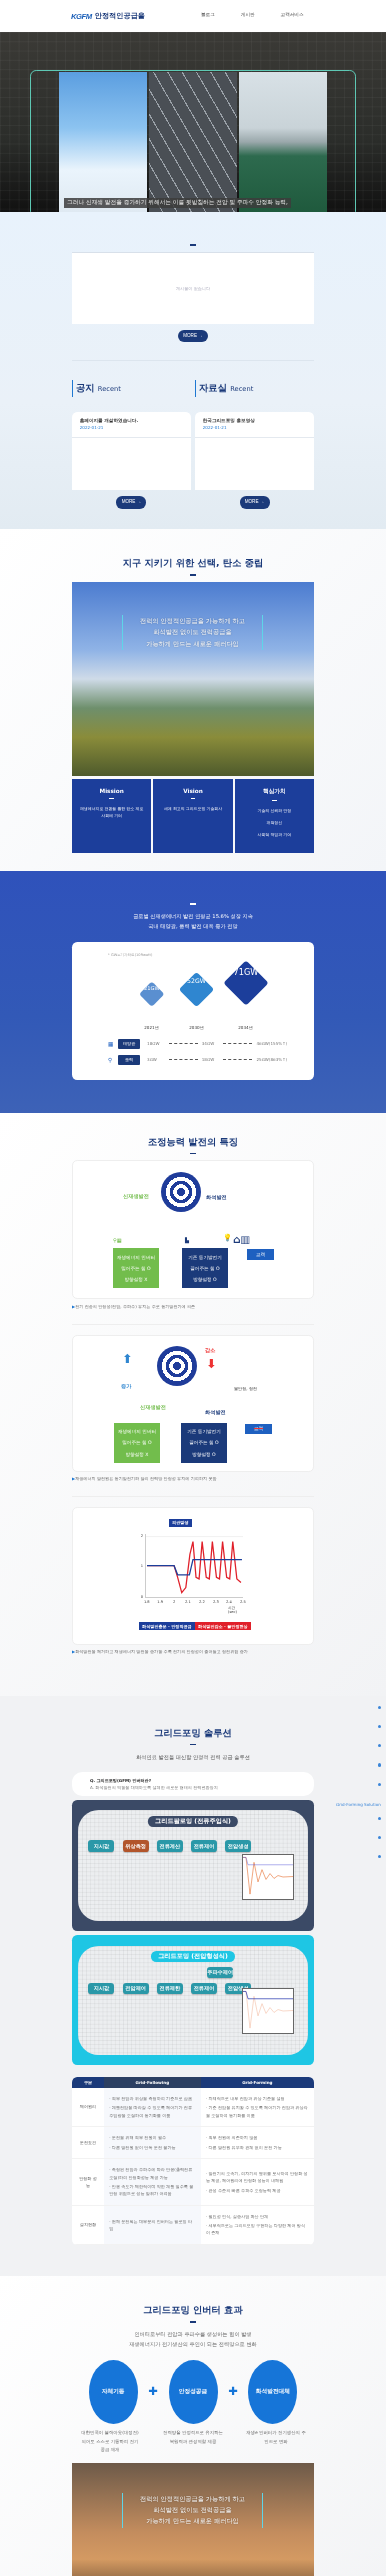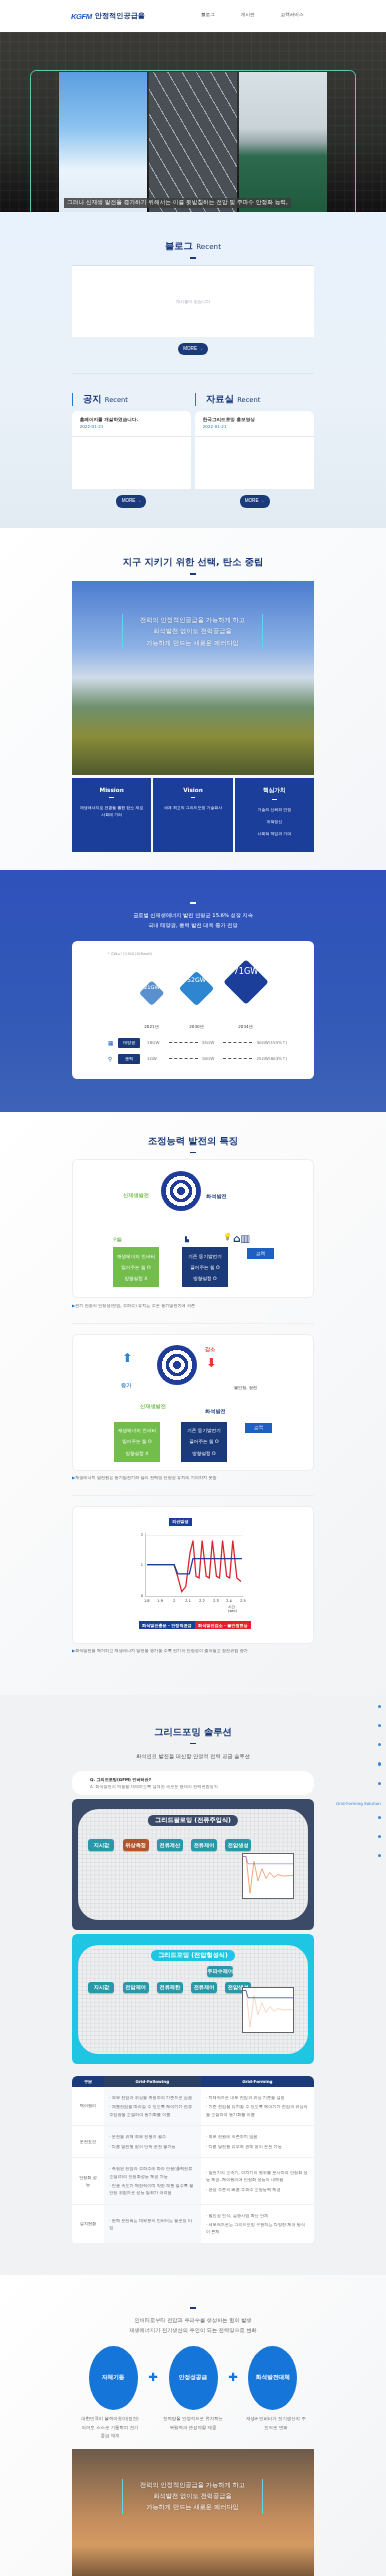--- a/index.html
+++ b/index.html
@@ -26,21 +26,21 @@
 .recent{background:linear-gradient(180deg,#e8f2fc,#eaf1f8 60%,#e2ebf2);padding:28px 0 20.6px;position:relative}
 .sec-title{text-align:center;color:#1b3a7a;font-weight:bold;font-size:9.3px}
 .sec-title .en{font-weight:normal;font-size:7.2px;color:#1b3a7a}
 .bar{width:6.2px;height:1.5px;background:#1b3a7a;margin:4.1px auto 6.2px}
 .bar.white{background:#fff}
 .blog-box{width:242px;height:72px;margin:0 auto;background:#fff;border-top:0.5px solid #d8e0ea;display:flex;align-items:center;justify-content:center;color:#aab;font-size:4.1px}
 .more{display:block;margin:6.2px auto 0;width:30px;height:12.4px;border-radius:6.2px;background:#1b3a7a;color:#fff;font-size:4.6px;border:none;text-align:center;line-height:12.4px}
 .divider{width:242px;height:0.5px;background:#dce5ee;margin:17.5px auto 19.6px}
 .two-col{width:242px;margin:0 auto;display:flex;gap:4.1px}
 .col{flex:1}
-.col-title{font-size:9.3px;font-weight:bold;color:#1b3a7a;border-left:1.5px solid #1e78d2;padding-left:10px;line-height:11px;margin-bottom:5px}
+.col-title{font-size:9.3px;font-weight:bold;color:#1b3a7a;border-left:1.5px solid #1e78d2;padding-left:3px;line-height:16px;margin-bottom:15px}
 .col-title .en{font-weight:normal;font-size:6.7px}
 .col-box{background:#fff;height:78px;border-radius:5.2px 5.2px 0 0}
 .col-item{padding:6.2px 7.7px;border-bottom:0.5px solid #e4e9ef;height:26px}
 .col-item .t{font-size:4.6px;font-weight:bold;color:#333}
 .col-item .d{font-size:4.1px;color:#1e78d2;margin-top:2.1px}
 .carbon{background:#fff;padding:28px 0 18px;background:linear-gradient(135deg,#fff,#f3f5f8)}
 .carbon-img{width:242px;height:194px;margin:0 auto;background:linear-gradient(180deg,#4c7cd0 0%,#8fb3e6 35%,#cfdbe8 50%,#6e8f6c 65%,#8a8c3a 80%,#4e5a2c);position:relative}
 .quote-box{position:absolute;left:50px;top:33px;width:141px;height:35px;border-left:1px solid #5ed5e8;border-right:1px solid #5ed5e8;color:#fff;text-align:center;font-size:6.2px;line-height:11.3px;text-shadow:0 0 1.5px rgba(0,0,0,.4)}
 .mv{width:242px;margin:3.1px auto 0;display:flex;gap:2.1px}
 .mv-card{flex:1;height:74px;background:#1c3e9b;color:#fff;text-align:center;padding-top:9.3px}
@@ -137,21 +137,20 @@
   <div class="hero-frame"></div>
   <div class="hero-panels">
     <div class="panel p1"></div>
     <div class="panel p2"></div>
     <div class="panel p3"></div>
   </div>
   <div class="hero-caption">그러나 신재생 발전을 증가하기 위해서는 이를 뒷받침하는 전압 및 주파수 안정화 능력,</div>
 </section>
 
 <section class="recent">
-  <div class="sec-title"><span>블로그</span> <span class="en">Recent</span></div>
   <div class="bar"></div>
   <div class="blog-box">
       <span>게시물이 없습니다</span>
     </div>
   <button class="more">MORE →</button>
   <div class="divider"></div>
   <div class="two-col">
     <div class="col">
       <div class="col-title"><span>공지</span> <span class="en">Recent</span></div>
       <div class="col-box">
@@ -435,20 +434,21 @@
               <p>· 필요성 인식, 실증사업 확산 단계</p>
               <p>· 세부적으로는 그리드포밍 구현하는 다양한 제어 방식이 존재</p>
             </td>
         </tr>
       </tbody>
     </table>
   </div>
 </section>
 
 <section class="effect">
+  <div class="sec-title">그리드포밍 인버터 효과</div>
   <div class="bar"></div>
   <div class="sub" style="color:#666">인버터로부터 전압과 주파수를 생성하는 힘이 발생</div>
   <div class="sub" style="color:#666">재생에너지가 전기생산의 주인이 되는 전력망으로 변화</div>
   <div class="circles">
     <div class="circle">자체기동</div>
     <div class="plus">✚</div>
     <div class="circle">안정성공급</div>
     <div class="plus">✚</div>
     <div class="circle">화석발전대체</div>
   </div>

